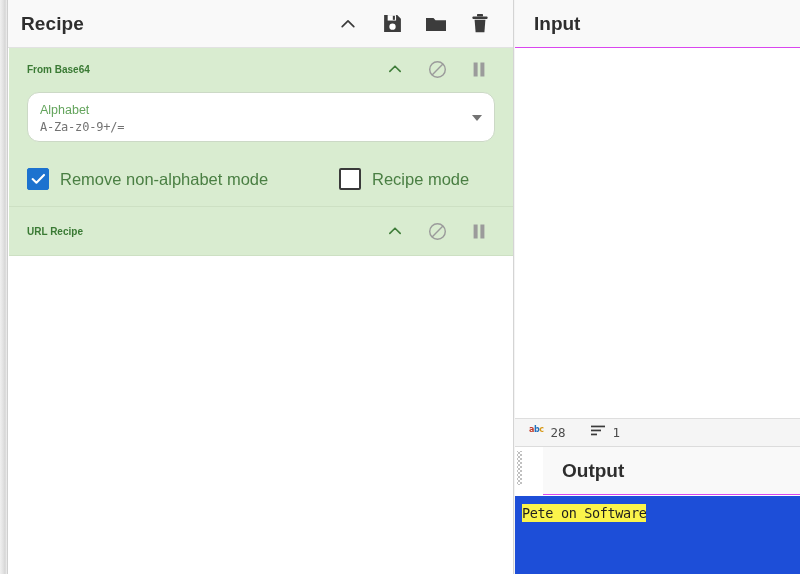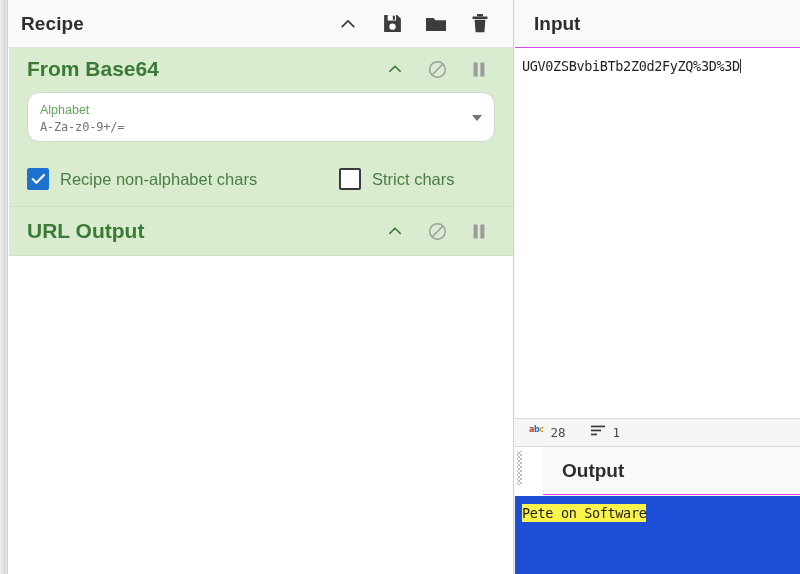--- a/index.html
+++ b/index.html
@@ -80,21 +80,21 @@
     background: #d9ecd0;
     border-bottom: 1px solid #cde0c3;
   }
   .op-head {
     display: flex;
     align-items: center;
     height: 42px;
     padding: 0 14px 0 18px;
   }
   .op-title {
-    font-size: 21px;
+    font-size: 10px;
     font-weight: bold;
     color: #3a7a34;
   }
   .op-icons {
     margin-left: auto;
     display: flex;
     align-items: center;
     gap: 22px;
     padding-right: 10px;
   }
@@ -352,33 +352,33 @@
           </div>
         </div>
 
         <div class="check-row">
           <label class="check-item first">
             <span class="cbox on">
               <svg width="15" height="12" viewBox="0 0 15 12">
                   <path d="M1.6 6.1 L5.4 9.7 L13 1.9" fill="none" stroke="#ffffff" stroke-width="2.1" stroke-linecap="round" stroke-linejoin="round"></path>
                 </svg>
             </span>
-            <span class="check-label">Recipe non-alphabet chars</span>
+            <span class="check-label">Remove non-alphabet mode</span>
           </label>
 
           <label class="check-item">
             <span class="cbox off"></span>
-            <span class="check-label">Strict chars</span>
+            <span class="check-label">Recipe mode</span>
           </label>
         </div>
       </div>
 
       <div class="operation">
         <div class="op-head" style="height:48px;">
-          <span class="op-title">URL Output</span>
+          <span class="op-title">URL Recipe</span>
           <div class="op-icons">
             <span class="op-ico ico-green">
               <svg width="16" height="16" viewBox="0 0 16 16">
                   <path d="M2.8 10.4 L8 5.2 L13.2 10.4" fill="none" stroke="#3f7d39" stroke-width="1.6" stroke-linecap="round" stroke-linejoin="round"></path>
                 </svg>
             </span>
             <span class="op-ico ico-grey">
               <svg width="19" height="19" viewBox="0 0 20 20">
                 <circle cx="10" cy="10" r="8.2" fill="none" stroke="#9b9b9b" stroke-width="1.5"></circle>
                 <line x1="4.3" y1="15.7" x2="15.7" y2="4.3" stroke="#9b9b9b" stroke-width="1.5"></line>
@@ -398,23 +398,20 @@
     </div>
   </div>
 
   <div id="io-col">
 
     <div class="io-pane" id="input-pane">
       <div class="io-title-bar">
         <span class="io-title">Input</span>
       </div>
 
-      <div id="input-body">
-        <div class="io-text"><span>UGV0ZSBvbiBTb2Z0d2FyZQ%3D%3D</span><span class="caret-bar"></span></div>
-      </div>
 
       <div id="input-status">
         <span class="stat-group">
           <span class="abc-glyph"><i class="r">a</i><i class="g">b</i><i class="b">c</i></span>
           <span>28</span>
         </span>
         <span class="stat-group">
           <span>
             <svg width="14" height="11" viewBox="0 0 14 11">
               <rect x="0" y="0.6" width="14" height="1.7" fill="#3a3a3a"></rect>

